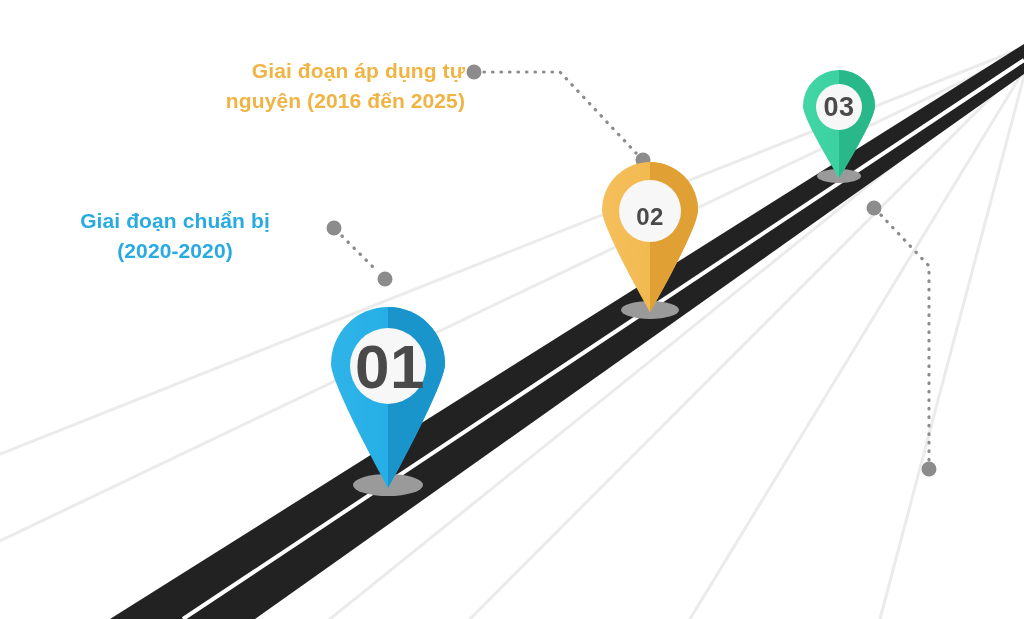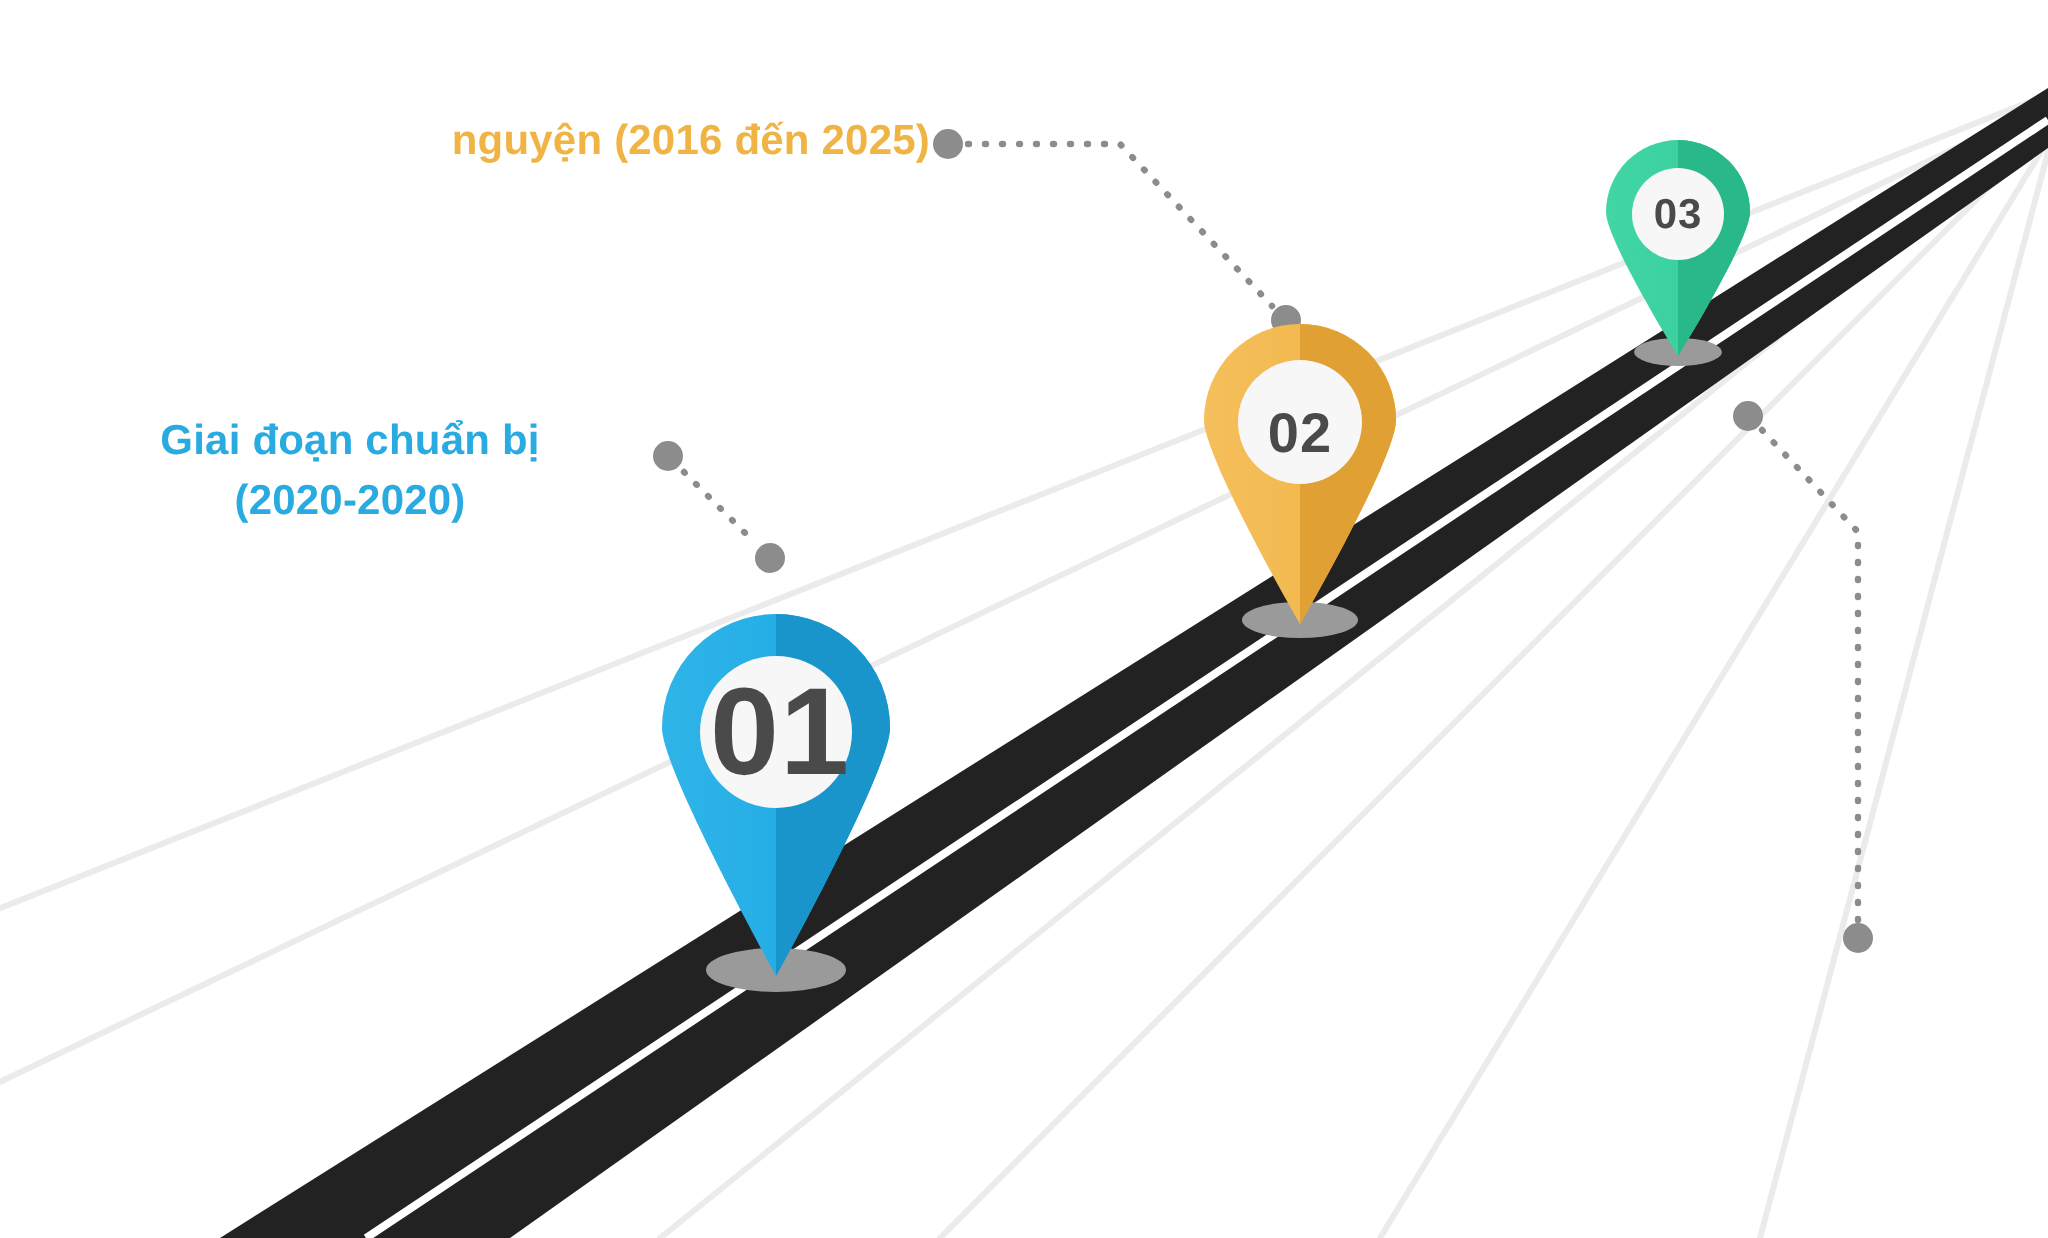--- a/index.html
+++ b/index.html
@@ -67,28 +67,28 @@
     left: 340px;
     top: 341px;
     width: 100px;
     font-size: 62px;
     line-height: 52px;
   }
   #num-02 {
     left: 608px;
     top: 196px;
     width: 84px;
-    font-size: 28px;
+    font-size: 24px;
     line-height: 41px;
   }
   #num-03 {
     left: 803px;
     top: 92px;
     width: 72px;
-    font-size: 21px;
+    font-size: 27px;
     line-height: 31px;
   }
 </style>
 </head>
 <body>
 
 <div id="stage">
 
   <svg id="scene" viewBox="0 0 1024 619" xmlns="http://www.w3.org/2000/svg">
 
@@ -172,17 +172,18 @@
   <div class="pin-num" id="num-01">01</div>
   <div class="pin-num" id="num-02">02</div>
   <div class="pin-num" id="num-03">03</div>
 
   <div class="label" id="label-01">
     <span class="ln">Giai đoạn chuẩn bị</span>
     <span class="ln">(2020-2020)</span>
   </div>
 
   <div class="label" id="label-02">
+    <span class="ln">Giai đoạn áp dụng tự</span>
     <span class="ln">nguyện (2016 đến 2025)</span>
   </div>
 
 
 </div>
 
 </body></html>

